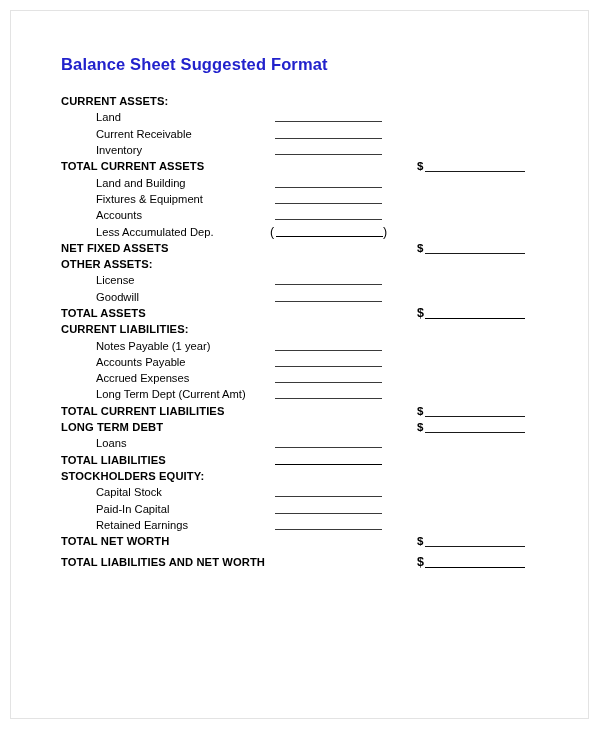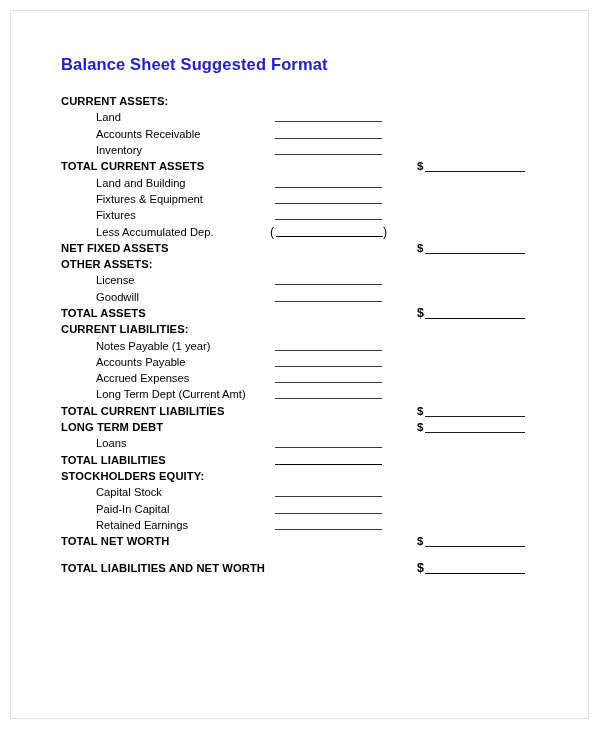--- a/index.html
+++ b/index.html
@@ -55,21 +55,21 @@
     top: 93px;
     width: 600px;
   }
   .row {
     position: relative;
     height: 16.3px;
     width: 600px;
     text-align: right;
   }
   .row.gap-before {
-    margin-top: 11px;
+    margin-top: 5px;
   }
 
   .label {
     position: absolute;
     top: 50%;
     transform: translateY(-50%);
     left: 61px;
     font-size: 11.2px;
     line-height: 12px;
     white-space: nowrap;
@@ -174,21 +174,21 @@
 
   <div class="rows">
       <div class="row header">
         <div class="label">CURRENT ASSETS:</div>
       </div>
       <div class="row indent item">
         <div class="label">Land</div>
         <div class="line-inner"></div>
       </div>
       <div class="row indent item">
-        <div class="label">Accounts Receivable</div>
+        <div class="label">Current Receivable</div>
         <div class="line-inner"></div>
       </div>
       <div class="row indent item">
         <div class="label">Inventory</div>
         <div class="line-inner"></div>
       </div>
       <div class="row total">
         <div class="label">TOTAL CURRENT ASSETS</div>
         <div class="money">
           <span class="dollar">$</span>
@@ -197,21 +197,21 @@
       </div>
       <div class="row indent item">
         <div class="label">Land and Building</div>
         <div class="line-inner"></div>
       </div>
       <div class="row indent item">
         <div class="label">Fixtures &amp; Equipment</div>
         <div class="line-inner"></div>
       </div>
       <div class="row indent item">
-        <div class="label">Fixtures</div>
+        <div class="label">Accounts</div>
         <div class="line-inner"></div>
       </div>
       <div class="row indent item">
         <div class="label">Less Accumulated Dep.</div>
         <div class="paren-wrap">
           <span class="paren open">(</span>
           <span class="paren-line"></span>
           <span class="paren close">)</span>
         </div>
       </div>

